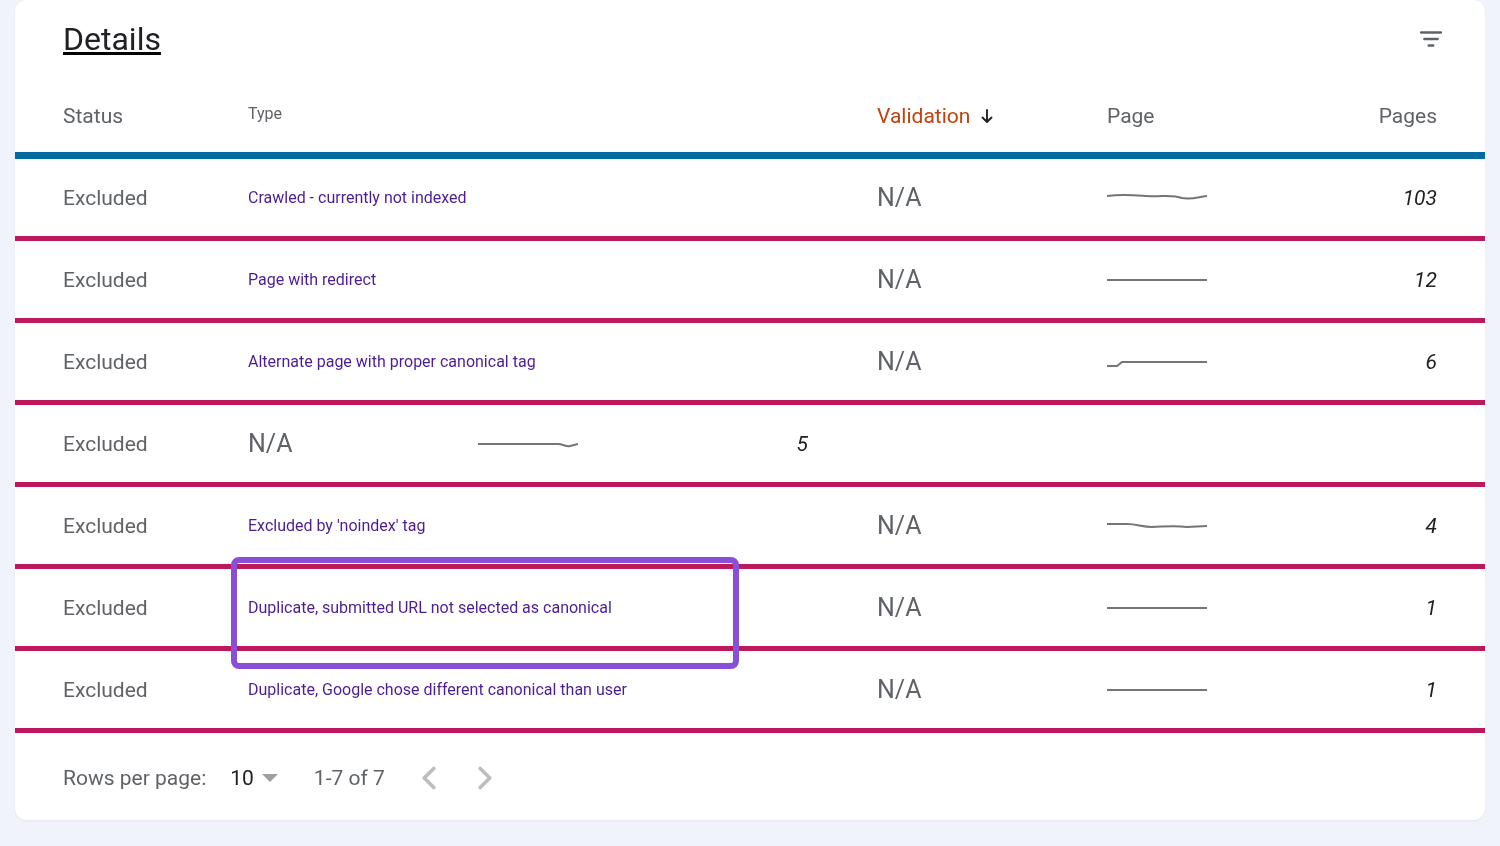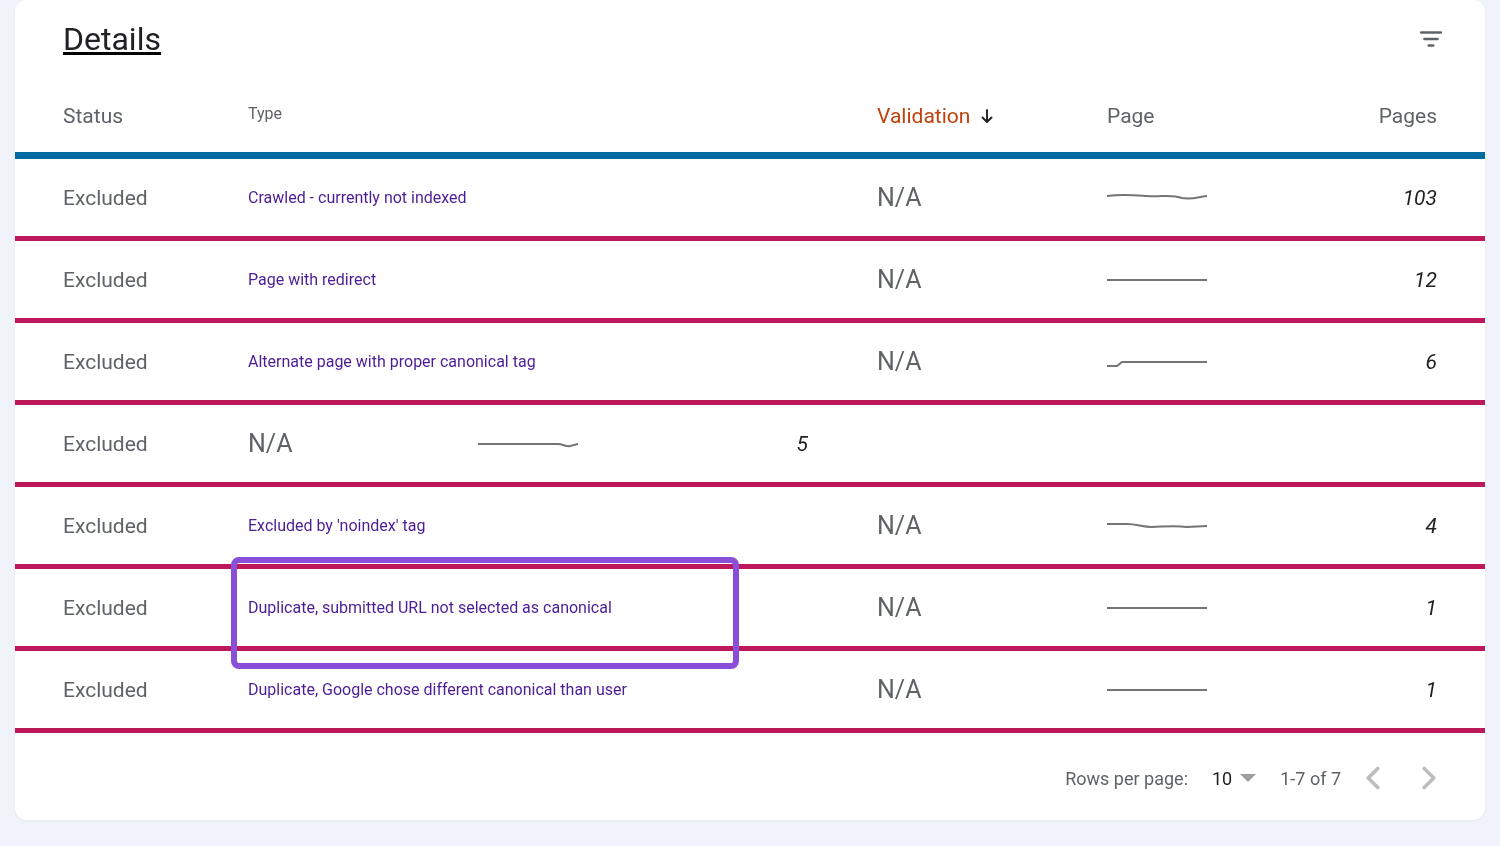--- a/index.html
+++ b/index.html
@@ -136,25 +136,24 @@
       border-radius: 8px;
       pointer-events: none;
       left: 216px;
       top: -12px;
       width: 508px;
       height: 112px;
       z-index: 10;
     }
     .table-footer {
       display: flex;
-      justify-content: flex-end;
       align-items: center;
       padding: 30px 48px;
-      gap: 24px;
-      font-size: 18px;
+      gap: 36px;
+      font-size: 21px;
       color: #5f6368;
     }
     .rows-per-page {
       display: flex;
       align-items: center;
       gap: 24px;
     }
     .page-size-select {
       display: flex;
       align-items: center;

